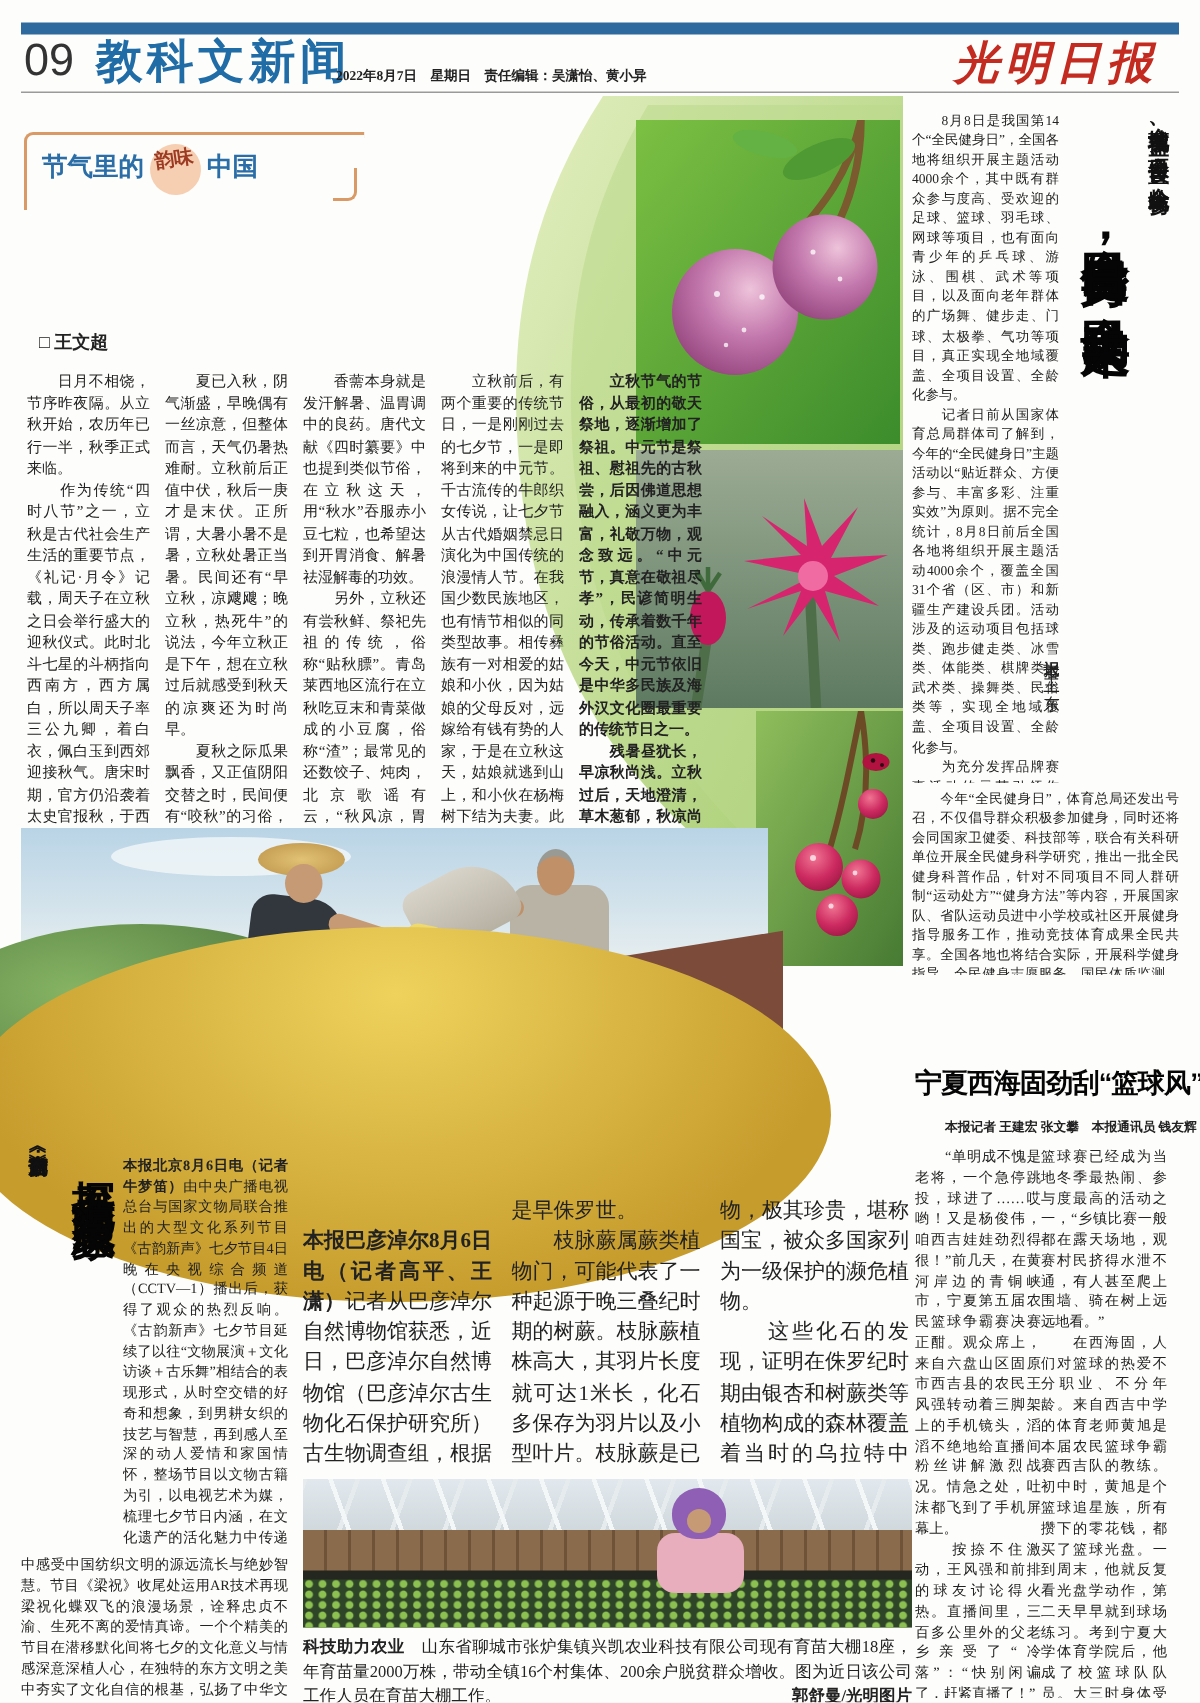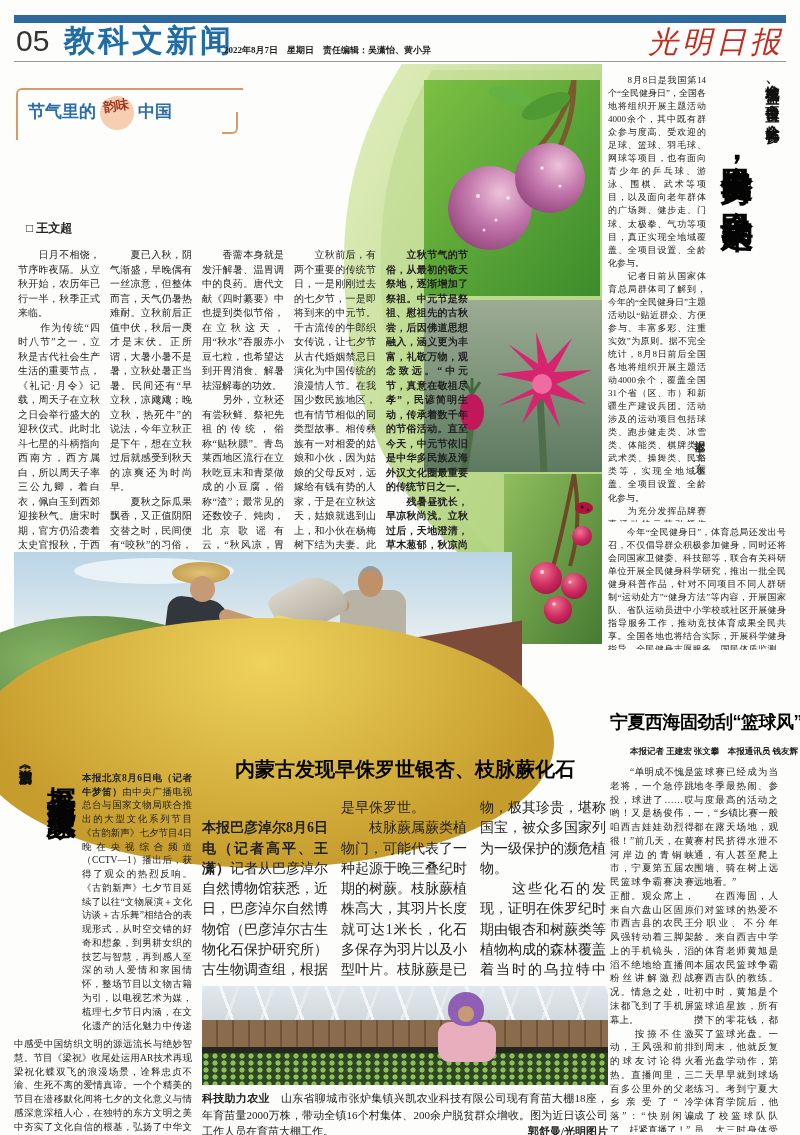--- a/index.html
+++ b/index.html
@@ -7,21 +7,21 @@
         font-family:"Liberation Serif",serif;color:#1c1c1c;}
   .abs{position:absolute;}
   .jtext{text-align:justify;white-space:pre-line;overflow:hidden;line-height:1.45;color:#222;}
   .v-text{writing-mode:vertical-rl;text-orientation:upright;}
   
   .topbar{left:14px;top:15px;width:772px;height:8px;background:#2e6a9e;}
   .pagenum{left:16px;top:24px;font-family:"Liberation Sans",sans-serif;font-size:30px;color:#333;}
   .section-title{left:64px;top:20px;font-family:"Liberation Sans",sans-serif;font-weight:bold;
                  font-size:31px;color:#1f6ca6;letter-spacing:3px;}
   .dateline{left:224px;top:44px;font-size:9px;font-weight:bold;color:#222;}
-  .masthead{right:16px;top:22px;font-family:"DejaVu Serif",serif;font-style:italic;font-weight:normal;
+  .masthead{right:28px;top:22px;font-family:"DejaVu Serif",serif;font-style:italic;font-weight:bold;
             font-size:30px;color:#c42b20;letter-spacing:4px;}
   .header-rule{left:14px;top:61px;width:772px;height:1px;background:#9a9a9a;}
   
   .badge{left:16px;top:88px;width:215px;height:44px;border-left:2px solid #d99a66;border-top:2px solid #d99a66;
          border-radius:6px 0 0 0;padding:6px 0 0 10px;}
   .badge .b-txt{font-family:"Liberation Sans",sans-serif;font-weight:bold;font-size:17px;color:#2b6ea7;}
   .badge .b-accent{display:inline-block;width:34px;height:34px;margin:0 4px;background:#f6cfb2;border-radius:50%;
          color:#9c3a22;font-weight:bold;font-size:13px;text-align:center;line-height:16px;transform:rotate(-8deg);
          vertical-align:middle;padding-top:2px;box-sizing:border-box;}
   .badge-corner{left:222px;top:112px;width:14px;height:20px;border-right:2px solid #d99a66;border-bottom:2px solid #d99a66;border-radius:0 0 6px 0;}
@@ -94,21 +94,21 @@
   .fo-cols .col{flex:0 0 126px;width:126px;font-size:14px;}
   
   .pfeat-caption{left:202px;top:1090px;width:406px;font-size:11px;line-height:1.5;text-align:justify;color:#222;}
 </style>
 </head>
 <body>
 
 <div id="page">
 
   <div class="abs topbar"></div>
-  <div class="abs pagenum">05</div>
+  <div class="abs pagenum">09</div>
   <div class="abs section-title">教科文新闻</div>
   <div class="abs dateline">2022年8月7日　星期日　责任编辑：吴潇怡、黄小异</div>
   <div class="abs masthead">光明日报</div>
   <div class="abs header-rule"></div>
 
   <svg class="abs swoosh" viewBox="0 0 266 580" preserveAspectRatio="none">
     <defs>
       <linearGradient id="gsw" x1="0" y1="0" x2="1" y2="1">
         <stop offset="0" stop-color="#e3efc0"></stop>
           <stop offset="1" stop-color="#9cc763"></stop>
@@ -261,21 +261,20 @@
 
   <div class="abs v-text qx-kicker">《古韵新声》七夕：</div>
   <div class="abs v-text qx-headline">探寻七夕的浪漫想象</div>
   <div class="abs jtext qx-body-side">
     <span class="lead-bold">本报北京8月6日电（记者牛梦笛）</span><span>由中央广播电视总台与国家文物局联合推出的大型文化系列节目《古韵新声》七夕节目4日晚在央视综合频道（CCTV—1）播出后，获得了观众的热烈反响。《古韵新声》七夕节目延续了以往“文物展演＋文化访谈＋古乐舞”相结合的表现形式，从时空交错的好奇和想象，到男耕女织的技艺与智慧，再到感人至深的动人爱情和家国情怀，整场节目以文物古籍为引，以电视艺术为媒，梳理七夕节日内涵，在文化遗产的活化魅力中传递流转千年的七夕情怀。在中国传媒大学教授、博士生导师王甫看来，“节目在讲述七夕节日内涵时坚持大历史观，跳脱出狭义的爱情框架，深度挖掘七夕节俗背后的先人智慧与精神信仰，全方位展现传统节日独特的文化魅力，映照中华民族追求幸福生活的时代精神。”
 　　《古韵新声》七夕节目基于翔实的民风民俗与历史文化，探索中央广播电视总台“思想＋艺术＋技术”的创新融合思路，以精致的舞美设计、考究的服化道具和先进视听技术的应用，向观众展现了一个可知可感、浪漫诗意、意蕴深厚的七夕盛宴。如舞蹈《织·梦》结合演播室置景与影视化的拍摄方式，领观众置身于《耕织图》</span>
   </div>
   <div class="abs jtext qx-body-full">中感受中国纺织文明的源远流长与绝妙智慧。节目《梁祝》收尾处运用AR技术再现梁祝化蝶双飞的浪漫场景，诠释忠贞不渝、生死不离的爱情真谛。一个个精美的节目在潜移默化间将七夕的文化意义与情感深意深植人心，在独特的东方文明之美中夯实了文化自信的根基，弘扬了中华文明的精神内涵。
 　　据该节目总导演卢小波介绍，《古韵新声》系列节目立足文化自信，以推动文明交流互鉴为己任，通析中国传统节日的文化精神内涵在世界范围内的共通共鸣，以中国节日故事向海内外观众展现中华悠久历史的发展历程，传递中华文明所蕴含的全人类共同价值。</div>
 
-  <div class="abs fo-headline">内蒙古发现早侏罗世银杏、枝脉蕨化石</div>
   <div class="abs fo-cols">
     <div class="col jtext">
       <span class="lead-bold">本报巴彦淖尔8月6日电（记者高平、王潇）</span><span>记者从巴彦淖尔自然博物馆获悉，近日，巴彦淖尔自然博物馆（巴彦淖尔古生物化石保护研究所）古生物调查组，根据零星掌握的植物化石和化石形成的特点，对乌拉特中旗温更镇温明煤矿进行了古生物考察，在位于下侏罗统地层中发现了植物化石，经中科院南京古生物研究所认定为银杏和枝脉蕨化石，年代</span>
     </div>
     <div class="col jtext">是早侏罗世。
 　　枝脉蕨属蕨类植物门，可能代表了一种起源于晚三叠纪时期的树蕨。枝脉蕨植株高大，其羽片长度就可达1米长，化石多保存为羽片以及小型叶片。枝脉蕨是已经灭绝的蕨类植物，现生的树蕨作为罕见的乔木状蕨类植物，已经成为一种“活化石”。例如拥有“蕨类植物之王”美誉，是已经发现的木本蕨类植</div>
     <div class="col jtext">物，极其珍贵，堪称国宝，被众多国家列为一级保护的濒危植物。
 　　这些化石的发现，证明在侏罗纪时期由银杏和树蕨类等植物构成的森林覆盖着当时的乌拉特中旗，随着漫长的地质作用形成了今天的煤矿。
 　　由于采集到的化石保存完整，观赏性较强，可作为展品进行展陈，弥补了巴彦淖尔自然博物馆植物化石展品较少的缺憾。</div>
   </div>

